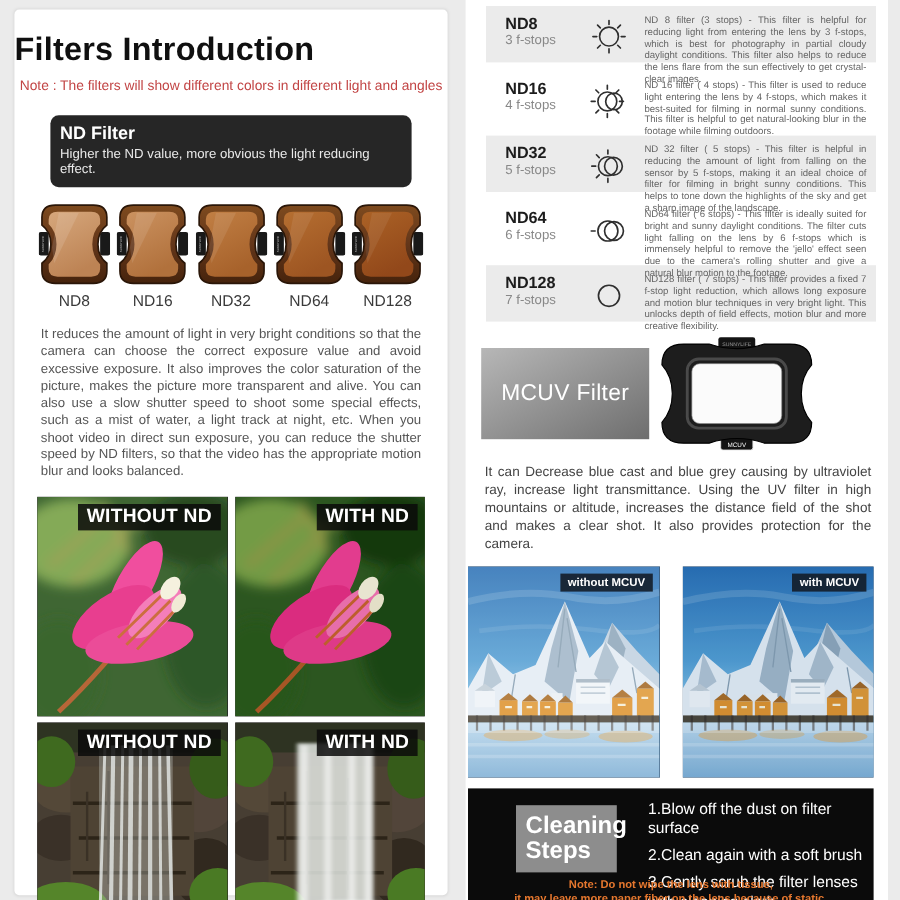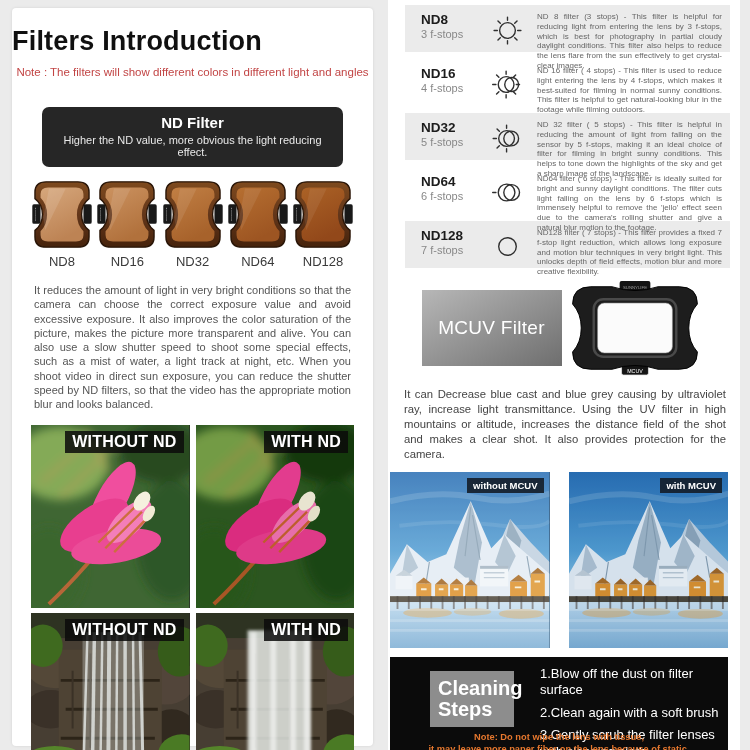--- a/index.html
+++ b/index.html
@@ -3,21 +3,21 @@
 <meta charset="utf-8">
 <style>
 *{margin:0;padding:0;box-sizing:border-box}
 html,body{width:750px;height:750px}
 body{background:#ebebeb;font-family:"Liberation Sans",sans-serif;position:relative;overflow:hidden}
 svg{display:block}
 
 .card-left{position:absolute;left:12px;top:8px;width:361px;height:738px;background:#fff;border-radius:4px;box-shadow:0 0 3px rgba(0,0,0,.10)}
 .page-title{padding-top:18px;text-align:left;font-size:27px;font-weight:800;color:#101010;letter-spacing:.2px}
 .note{margin-top:9px;text-align:center;font-size:11.5px;color:#c24545}
-.nd-banner{margin:29px 30px 0;background:#262626;border-radius:7px;padding:7px 8px 9px;text-align:center;color:#fff}
+.nd-banner{margin:18px 30px 0;background:#262626;border-radius:7px;padding:7px 8px 9px;text-align:left;color:#fff}
 .nd-banner .t{font-size:15px;font-weight:700}
 .nd-banner .s{font-size:11px;color:#e9e9e9;margin-top:3px}
 .filters-row{margin:13px 20px 0;display:flex;justify-content:space-between}
 .filter-item{width:60px;text-align:center}
 .filter-item svg{width:60px;height:69px}
 .flabel{margin-top:5px;font-size:13px;color:#3a3a3a}
 .body-text{margin:14px 22px 0;font-size:11px;line-height:1.3;color:#555;text-align:justify}
 .photo-grid{margin:13px 19px 0;display:grid;grid-template-columns:1fr 1fr;gap:5px 6px}
 .photo{position:relative;height:183px;overflow:hidden;background:#222}
 .photo svg{width:100%;height:100%}
@@ -26,21 +26,21 @@
 .col-right{position:absolute;left:388px;top:0;width:352px;height:750px;background:#fff}
 .nd-row{margin:0 10px 7px 17px;height:47px;display:flex;align-items:flex-start;padding:7px 8px 0 16px}
 .nd-row.gray{background:#ebebeb}
 .nd-row:first-child{margin-top:5px}
 .nd-name{width:62px;flex:none}
 .nd-name .n{font-size:13.5px;font-weight:800;color:#1c1c1c}
 .nd-name .s{font-size:11px;color:#888;margin-top:1px}
 .nd-icon{width:44px;flex:none;margin:0 8px 0 2px;display:flex;justify-content:center}
 .nd-icon svg{width:37px;height:37px}
 .nd-desc{flex:1;font-size:8px;line-height:1.22;color:#666;text-align:justify}
-.mcuv-sec{margin:12px 12px 0 13px;display:flex;align-items:center;justify-content:center}
+.mcuv-sec{margin:12px 12px 0 13px;display:flex;align-items:center;justify-content:flex-start}
 .mcuv-banner{width:140px;height:76px;background:linear-gradient(150deg,#b7b7b7,#6e6e6e);display:flex;align-items:center;justify-content:center;color:#fff;font-size:19px;letter-spacing:.3px}
 .mcuv-prod svg{width:146px;height:96px}
 .mcuv-text{margin:11px 14px 0 16px;font-size:11.3px;line-height:1.32;color:#444;text-align:justify}
 .photo-grid-r{margin:10px 12px 0 2px;display:grid;grid-template-columns:1fr 1fr;gap:19px}
 .photo-r{position:relative;height:176px;overflow:hidden;background:#357}
 .photo-r svg{width:100%;height:100%}
 .badge-r{position:absolute;top:6px;right:6px;background:rgba(18,26,36,.88);color:#fff;font-size:9.5px;font-weight:700;padding:2px 6px}
 .clean{margin:9px 12px 0 2px;height:103px;background:#0b0b0b;position:relative;display:flex}
 .clean-title{margin:14px 0 0 40px;width:84px;height:56px;background:#8d8d8d;color:#fff;font-weight:800;font-size:20px;line-height:1.05;padding:7px 2px 0 8px;white-space:nowrap}
 .clean-steps{margin:9px 0 0 26px;width:195px}

